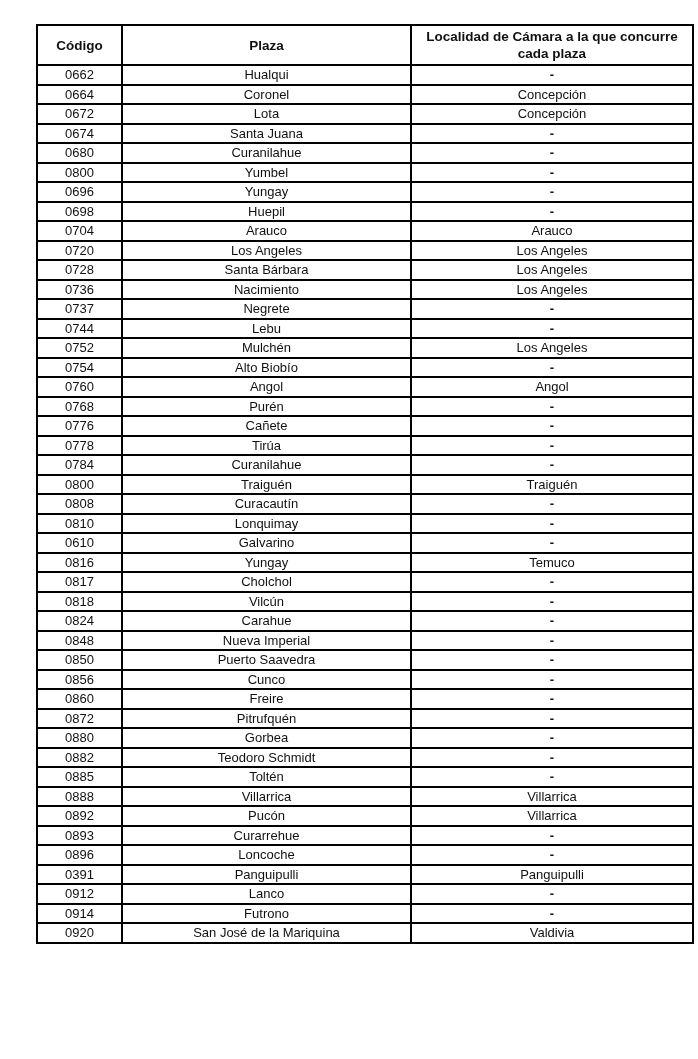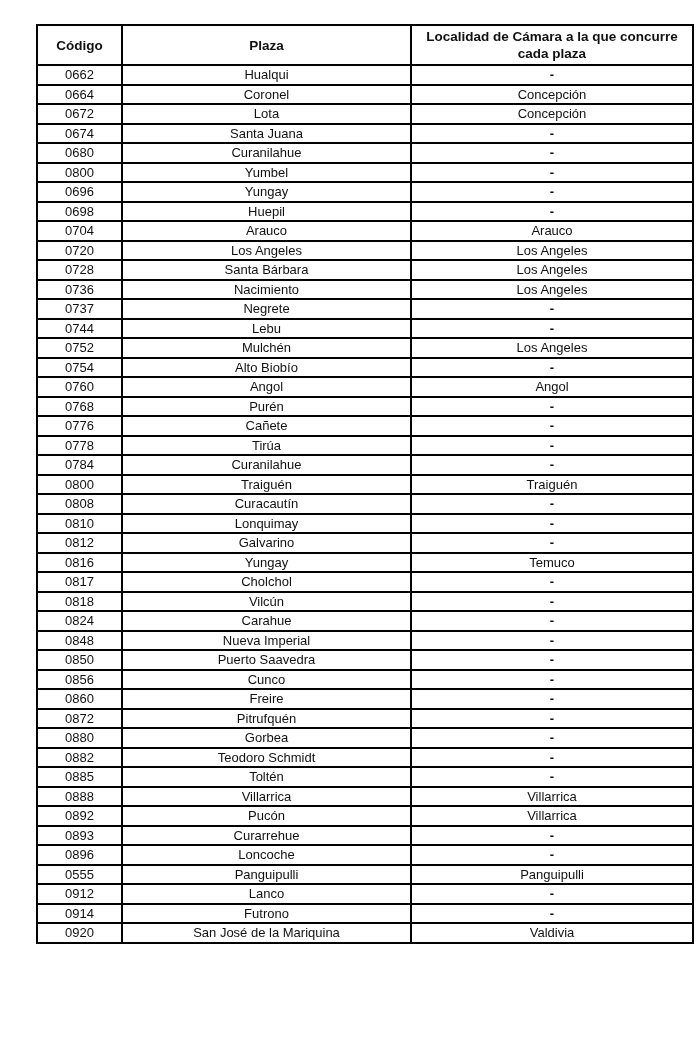--- a/index.html
+++ b/index.html
@@ -182,21 +182,21 @@
           <td>0808</td>
           <td>Curacautín</td>
           <td class="dash">-</td>
         </tr>
         <tr>
           <td>0810</td>
           <td>Lonquimay</td>
           <td class="dash">-</td>
         </tr>
         <tr>
-          <td>0812</td>
+          <td>0610</td>
           <td>Galvarino</td>
           <td class="dash">-</td>
         </tr>
         <tr>
           <td>0816</td>
           <td>Yungay</td>
           <td>Temuco</td>
         </tr>
         <tr>
           <td>0817</td>
@@ -267,21 +267,21 @@
           <td>0893</td>
           <td>Curarrehue</td>
           <td class="dash">-</td>
         </tr>
         <tr>
           <td>0896</td>
           <td>Loncoche</td>
           <td class="dash">-</td>
         </tr>
         <tr>
-          <td>0555</td>
+          <td>0391</td>
           <td>Panguipulli</td>
           <td>Panguipulli</td>
         </tr>
         <tr>
           <td>0912</td>
           <td>Lanco</td>
           <td class="dash">-</td>
         </tr>
         <tr>
           <td>0914</td>

